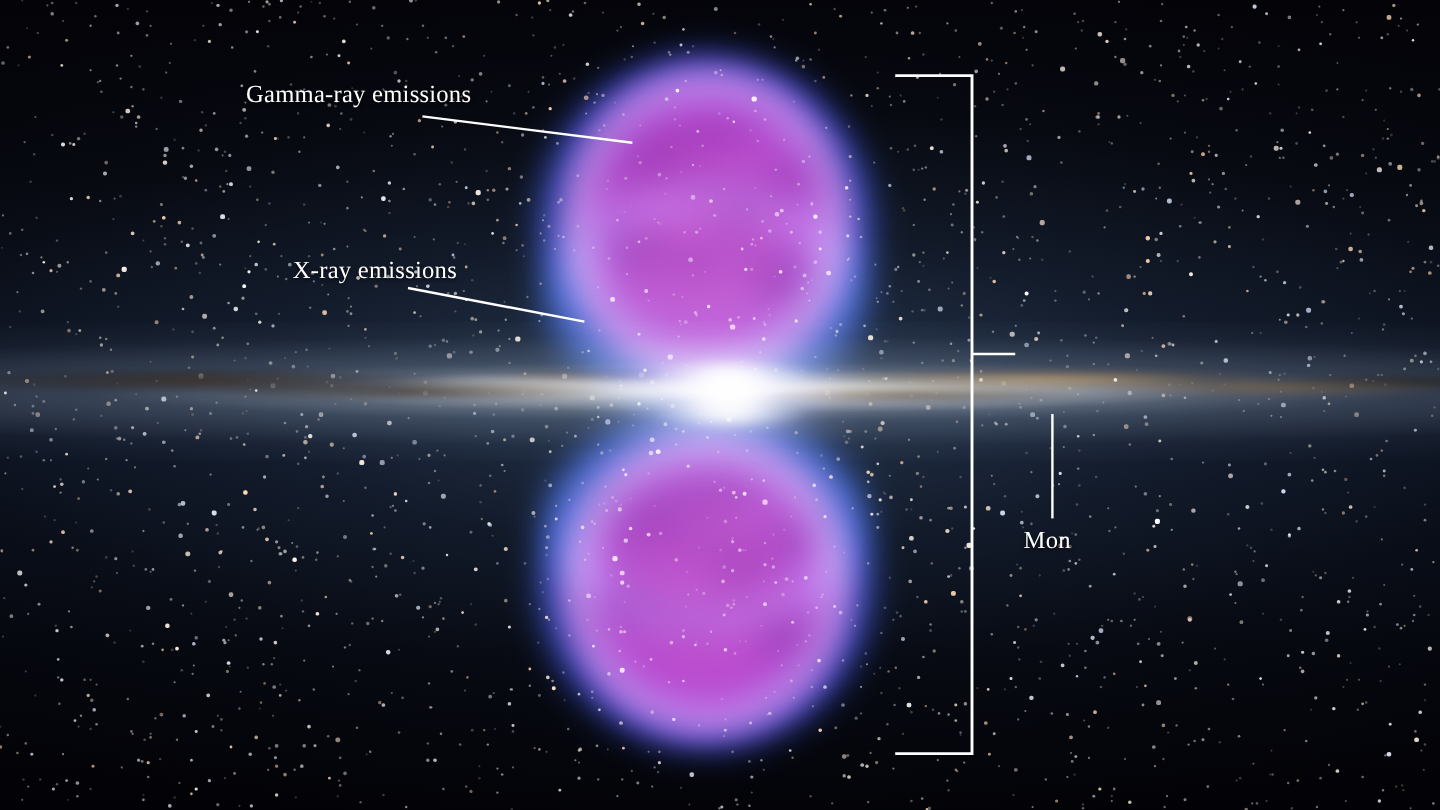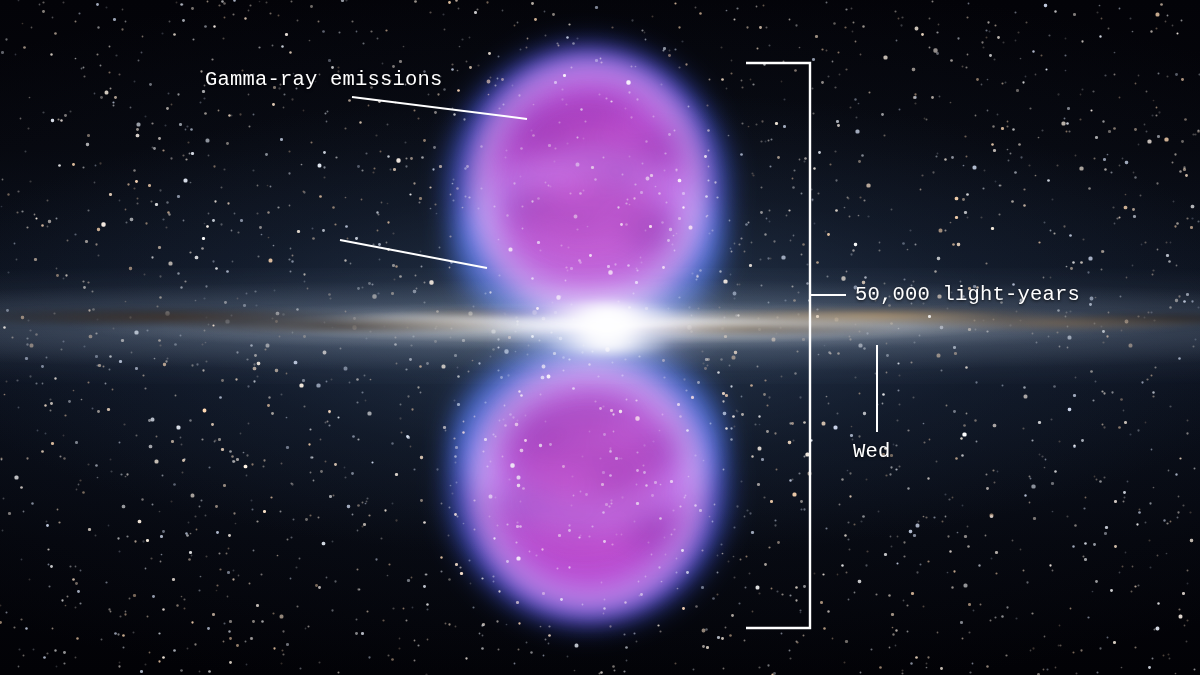--- a/index.html
+++ b/index.html
@@ -7,21 +7,21 @@
     margin: 0;
     padding: 0;
     background: #000;
   }
   #stage {
     position: relative;
     width: 1200px;
     height: 675px;
     overflow: hidden;
     background: #a21caf;
-    font-family: Liberation Mono, monospace;
+    font-family: Liberation Serif, serif;
   }
 
   
   .layer { position: absolute; inset: 0; pointer-events: none; }
 
   #space-base {
     background:
       radial-gradient(ellipse 900px 300px at 50% 48%, rgba(70,95,130,0.40) 0%, rgba(40,58,85,0.20) 45%, rgba(0,0,0,0) 78%),
       radial-gradient(ellipse 1400px 520px at 50% 50%, rgba(30,45,68,0.35) 0%, rgba(0,0,0,0) 70%),
       linear-gradient(180deg, #030308 0%, #05060c 22%, #0a0f1a 42%, #0c1220 50%, #080c16 60%, #04050b 80%, #020206 100%);
@@ -202,16 +202,16 @@
 
     <svg class="overlay" viewBox="0 0 1200 675">
       <line class="leader" x1="352" y1="97" x2="527" y2="119"></line>
       <line class="leader" x1="340" y1="240" x2="487" y2="268"></line>
       <polyline class="bracket" points="746,63 810,63 810,628 746,628"></polyline>
       <line class="tick" x1="810" y1="295" x2="846" y2="295"></line>
       <line class="leader" x1="877" y1="345" x2="877" y2="432"></line>
     </svg>
 
     <div class="label" id="label-gamma">Gamma-ray emissions</div>
-    <div class="label" id="label-ly">50,000 light-years</div>
-    <div class="label" id="label-sun">Wed</div>
+    <div class="label" id="label-xray">X-ray emissions</div>
+    <div class="label" id="label-sun">Mon</div>
   </div>
 </div>
 
 </body></html>

